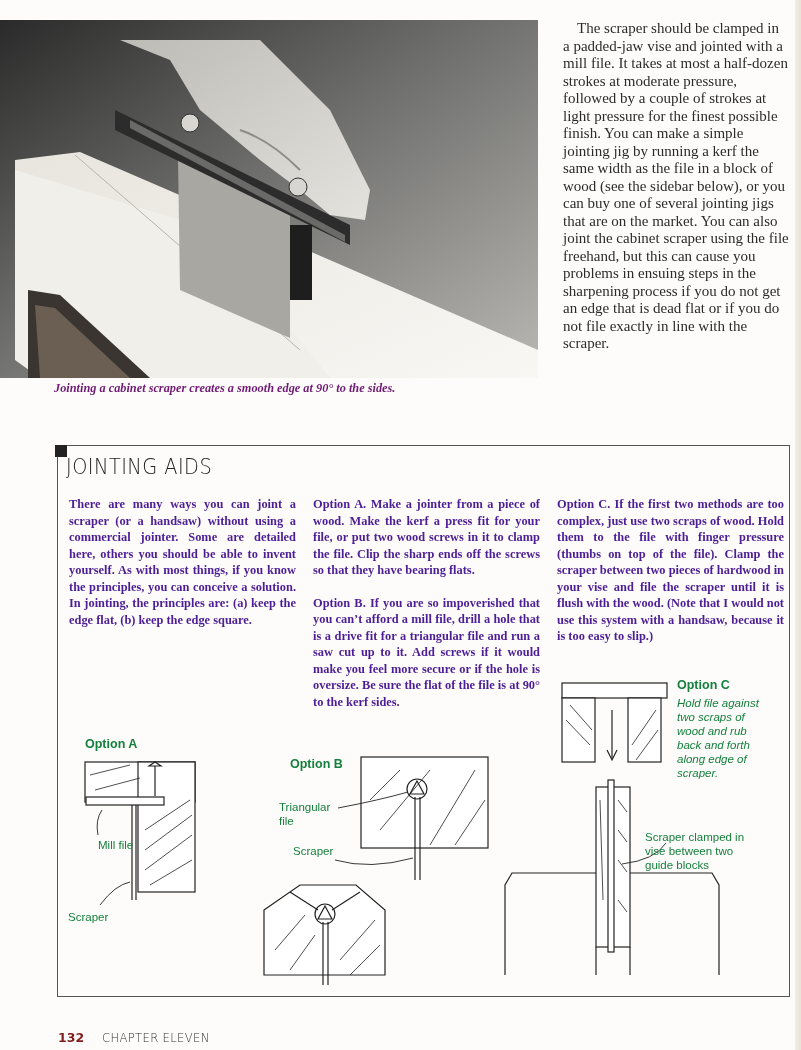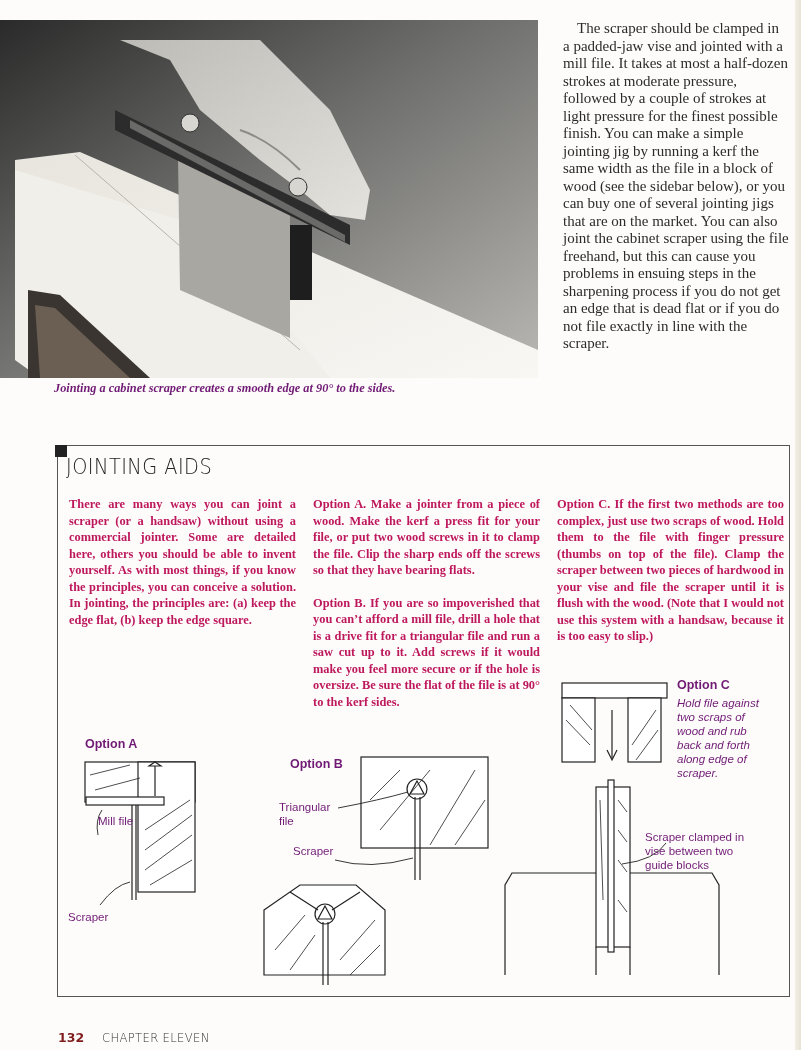--- a/index.html
+++ b/index.html
@@ -37,29 +37,29 @@
     position:absolute; left:55px; top:445px; width:12px; height:12px; background:#222;
   }
   .box-title {
     position:absolute; left:66px; top:455px;
     font-family:"DejaVu Sans", sans-serif; font-weight:200; font-size:21px;
     letter-spacing:0.5px; color:#222; transform:scaleX(0.92); transform-origin:left;
   }
   .col {
     position:absolute; top:496px; width:227px;
     font-family:"Liberation Serif", serif; font-weight:bold;
-    font-size:12.4px; line-height:16.5px; text-align:justify; color:#be185d;
+    font-size:12.4px; line-height:16.5px; text-align:justify; color:#4c1d95;
   }
   .col p { margin:0 0 16px 0; }
   .col1 { left:69px; }
   .col2 { left:313px; }
   .col3 { left:557px; }
   .diag-label {
     position:absolute; font-family:"Liberation Sans", sans-serif;
-    font-size:11.5px; color:#701a75; line-height:14px;
+    font-size:11.5px; color:#15803d; line-height:14px;
   }
   .diag-label.bold { font-weight:bold; font-size:12.5px; }
   .diag-label.ital { font-style:italic; }
   .diagram { position:absolute; left:0; top:0; width:801px; height:1050px; pointer-events:none; }
   .footer-num {
     position:absolute; left:58px; top:1030px;
     font-family:"DejaVu Sans", sans-serif; font-weight:bold; font-size:12.5px; color:#7f1d1d;
   }
   .footer-chap {
     position:absolute; left:102px; top:1031px;
@@ -205,21 +205,21 @@
       </g>
       <path d="M505,975 V885 L512,873 H596 M630,873 H712 L719,885 V975"></path>
       <line x1="596" y1="947" x2="596" y2="975"></line>
         <line x1="630" y1="947" x2="630" y2="975"></line>
       <path d="M666,843 Q655,860 622,864" stroke-width="0.9"></path>
     </g>
   </g>
 </svg>
 
 <div class="diag-label bold" style="left:85px;top:737px;text-align:right;">Option A</div>
-<div class="diag-label" style="left:72px;top:814px;padding-left:26px;">Mill file</div>
+<div class="diag-label" style="left:72px;top:838px;padding-left:26px;">Mill file</div>
 <div class="diag-label" style="left:68px;top:910px;">Scraper</div>
 
 <div class="diag-label bold" style="left:290px;top:757px;">Option B</div>
 <div class="diag-label" style="left:279px;top:800px;width:60px;">Triangular file</div>
 <div class="diag-label" style="left:293px;top:844px;">Scraper</div>
 
 <div class="diag-label bold" style="left:677px;top:678px;">Option C</div>
 <div class="diag-label ital" style="left:677px;top:696px;width:92px;">Hold file against two scraps of wood and rub back and forth along edge of scraper.</div>
 <div class="diag-label" style="left:645px;top:812px;width:115px;margin-top:18px;">Scraper clamped in vise between two guide blocks</div>
 

